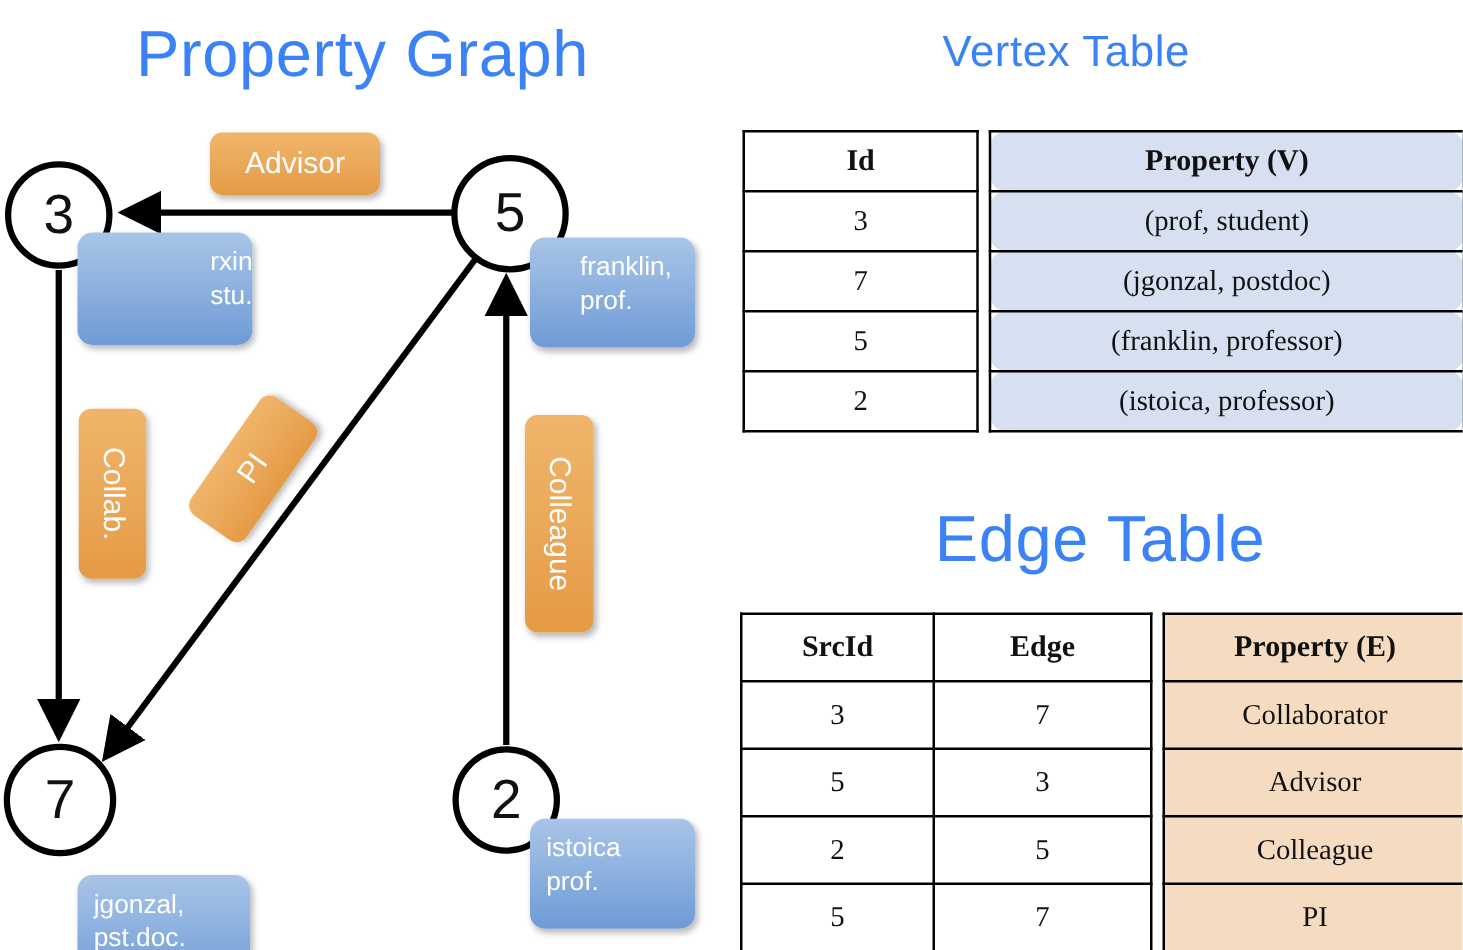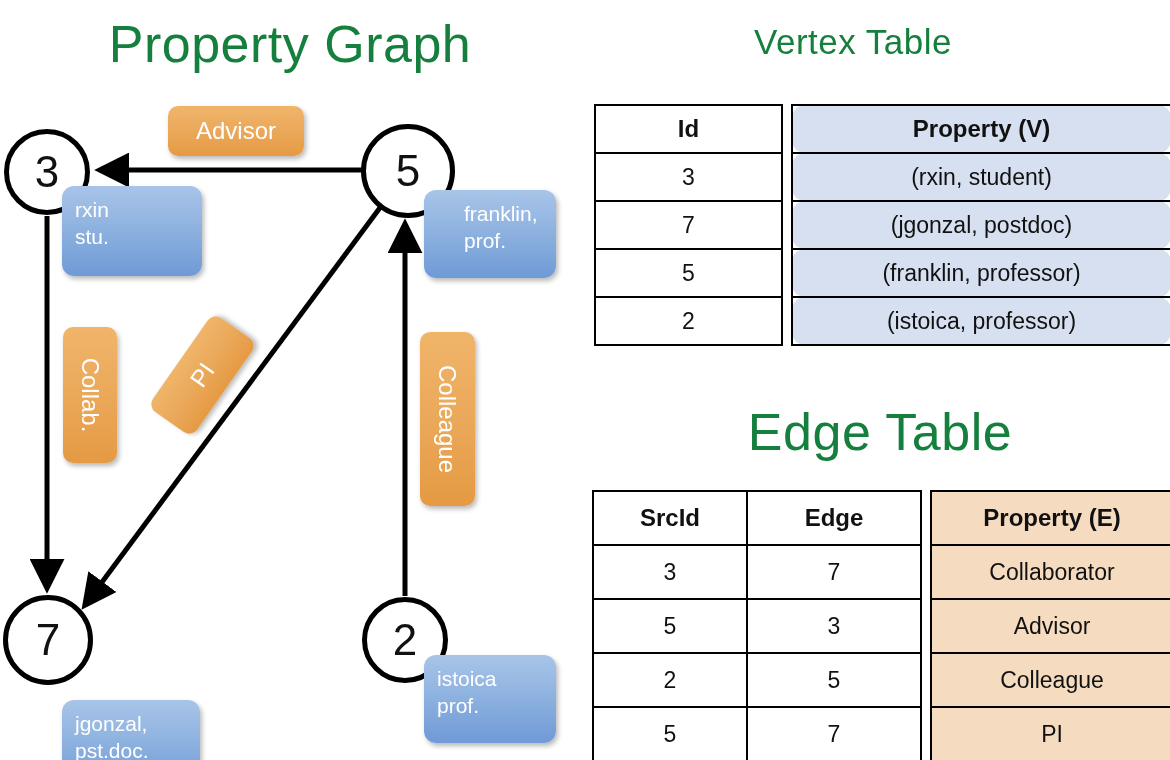--- a/index.html
+++ b/index.html
@@ -14,21 +14,21 @@
     overflow: hidden;
     font-family: "Liberation Sans", sans-serif;
     color: #000000;
   }
 
   
   .title {
     position: absolute;
     font-family: "Liberation Sans", sans-serif;
     font-weight: 300;
-    color: #15803d;
+    color: #3b82f6;
     letter-spacing: 0.5px;
     white-space: nowrap;
     text-align: center;
   }
   #title-property-graph {
     left: 0; top: 14px; width: 580px;
     font-size: 52px;
     line-height: 60px;
   }
   #title-vertex-table {
@@ -117,20 +117,21 @@
   }
   .tbl td, .tbl th {
     border: 2px solid #000;
     text-align: center;
     font-weight: 400;
     font-size: 23px;
     color: #111;
     padding: 0;
     height: 46px;
     vertical-align: middle;
+    font-family: Liberation Serif, serif;
   }
   .tbl th {
     font-weight: 700;
     font-size: 24px;
   }
   .tbl .spacer-col {
     border: none;
     width: 8px;
     background: #ffffff;
   }
@@ -180,21 +181,21 @@
   <div class="node-circle" style="left:361px; top:124px; width:94px; height:94px;">
     <span>5</span>
   </div>
   <div class="node-circle" style="left:3px;  top:595px; width:90px; height:90px;">
     <span>7</span>
   </div>
   <div class="node-circle" style="left:362px; top:597px; width:86px; height:86px;">
     <span>2</span>
   </div>
 
-  <div class="prop-box" style="left:62px; top:186px; width:140px; height:90px;">
+  <div class="prop-box" style="left:62px; top:186px; width:140px; height:90px;text-align:right;">
     <div>rxin</div>
     <div>stu.</div>
   </div>
 
   <div class="prop-box" style="left:424px; top:190px; width:132px; height:88px;padding-left:40px;">
     <div>franklin,</div>
     <div>prof.</div>
   </div>
 
   <div class="prop-box" style="left:62px; top:655px; width:138px; height:88px;margin-top:45px;">
@@ -230,21 +231,21 @@
     <tr>
       <th class="col-id">Id</th>
       <td class="spacer-col"></td>
       <th class="col-prop blue-cell">Property (V)</th>
     </tr>
   </thead>
   <tbody>
     <tr>
       <td class="col-id">3</td>
       <td class="spacer-col"></td>
-      <td class="col-prop blue-cell">(rxin, student)</td>
+      <td class="col-prop blue-cell">(prof, student)</td>
     </tr>
     <tr>
       <td class="col-id">7</td>
       <td class="spacer-col"></td>
       <td class="col-prop blue-cell">(jgonzal, postdoc)</td>
     </tr>
     <tr>
       <td class="col-id">5</td>
       <td class="spacer-col"></td>
       <td class="col-prop blue-cell">(franklin, professor)</td>

